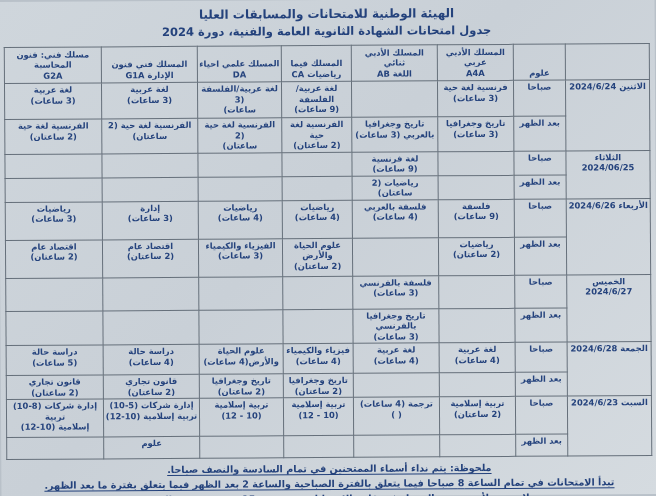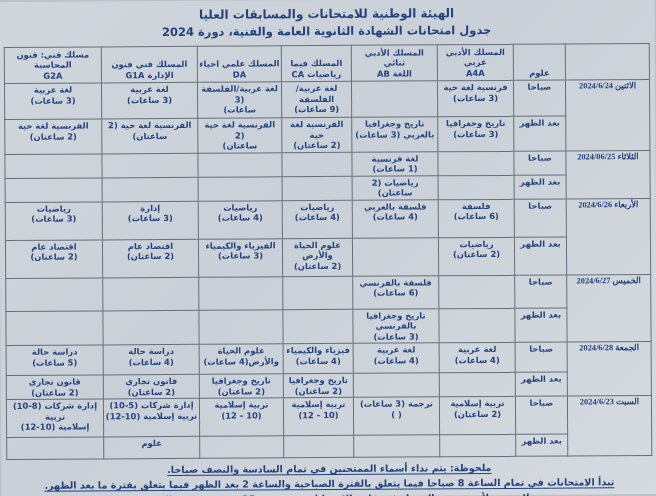--- a/index.html
+++ b/index.html
@@ -33,21 +33,21 @@
     font-weight:bold;
     color:#25437d;
     text-align:center;
     vertical-align:top;
     padding:1px 1px;
     white-space:pre-line;
     line-height:1.25;
     overflow:hidden;
   }
   table.sched th{vertical-align:bottom;padding-bottom:2px;margin-left:16px;}
-  td.datecell{font-size:9px;text-align:center;vertical-align:top;padding-top:2px;white-space:nowrap;font-family:Liberation Serif, serif;}
+  td.datecell{font-size:9px;text-align:center;vertical-align:top;padding-top:2px;white-space:nowrap;}
   td.timecell{font-size:8.6px;vertical-align:top;padding-top:2px;}
   .notes{margin-top:4px;text-align:center;line-height:1.55;}
   .note{font-size:9.6px;font-weight:bold;color:#24427c;text-decoration:underline;text-underline-offset:2px;text-decoration-thickness:0.5px;}
 </style>
 </head>
 <body>
 
 <div class="paper">
 
   <div class="title-block">
@@ -113,41 +113,41 @@
 ساعتان)</td>
       <td>الفرنسية لغة حية
 (2 ساعتان)</td>
     </tr>
 
     <tr style="height:23px">
       <td class="datecell" rowspan="2">الثلاثاء 2024/06/25</td>
       <td class="timecell">صباحا</td>
       <td></td>
       <td>لغة فرنسية
-(1 ساعات)</td>
+(9 ساعات)</td>
       <td></td>
       <td></td>
       <td></td>
       <td></td>
     </tr>
     <tr style="height:16px">
       <td class="timecell">بعد الظهر</td>
       <td></td>
       <td>رياضيات (2 ساعتان)</td>
       <td></td>
       <td></td>
       <td></td>
       <td></td>
     </tr>
 
     <tr style="height:38px">
       <td class="datecell" rowspan="2">الأربعاء 2024/6/26</td>
       <td class="timecell">صباحا</td>
       <td>فلسفة
-(6 ساعات)</td>
+(9 ساعات)</td>
       <td>فلسفة بالعربي
 (4 ساعات)</td>
       <td>رياضيات
 (4 ساعات)</td>
       <td>رياضيات
 (4 ساعات)</td>
       <td>إدارة
 (3 ساعات)</td>
       <td>رياضيات
 (3 ساعات)</td>
@@ -166,21 +166,21 @@
 (2 ساعتان)</td>
       <td>اقتصاد عام
 (2 ساعتان)</td>
     </tr>
 
     <tr style="height:33px">
       <td class="datecell" rowspan="2">الخميس 2024/6/27</td>
       <td class="timecell">صباحا</td>
       <td></td>
       <td>فلسفة بالفرنسي
-(6 ساعات)</td>
+(3 ساعات)</td>
       <td></td>
       <td></td>
       <td></td>
       <td></td>
     </tr>
     <tr style="height:30px">
       <td class="timecell">بعد الظهر</td>
       <td></td>
       <td>تاريخ وجغرافيا
 بالفرنسي
@@ -219,21 +219,21 @@
 (2 ساعتان)</td>
       <td>قانون تجاري
 (2 ساعتان)</td>
     </tr>
 
     <tr style="height:38px">
       <td class="datecell" rowspan="2">السبت 2024/6/23</td>
       <td class="timecell">صباحا</td>
       <td>تربية إسلامية
 (2 ساعتان)</td>
-      <td>ترجمة (3 ساعات)
+      <td>ترجمة (4 ساعات)
 ( )</td>
       <td>تربية إسلامية
 (10 - 12)</td>
       <td>تربية إسلامية
 (10 - 12)</td>
       <td>إدارة شركات (5-10)
 تربية إسلامية (10-12)</td>
       <td>إدارة شركات (8-10) تربية
 إسلامية (10-12)</td>
     </tr>

